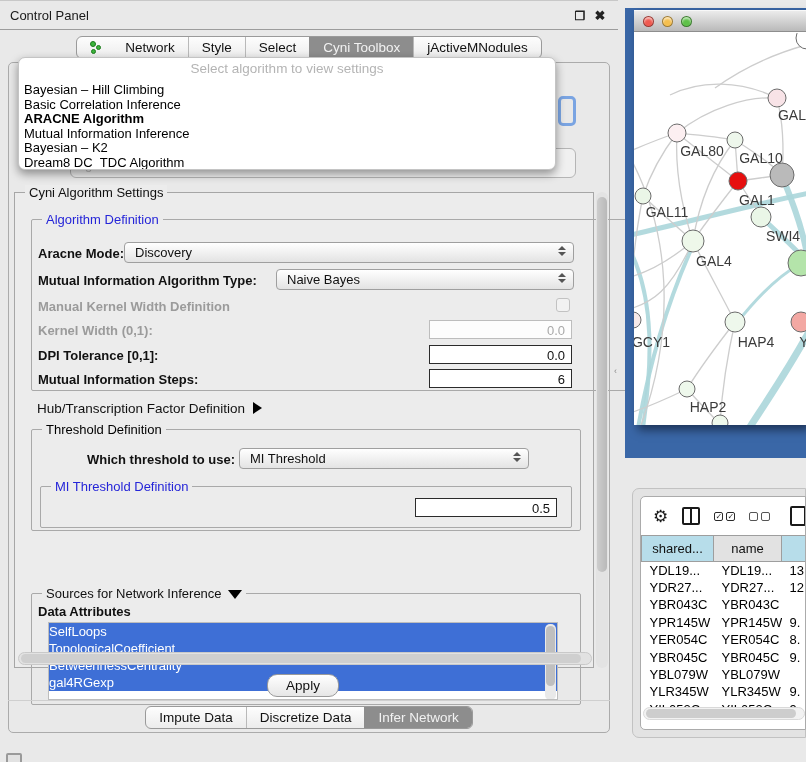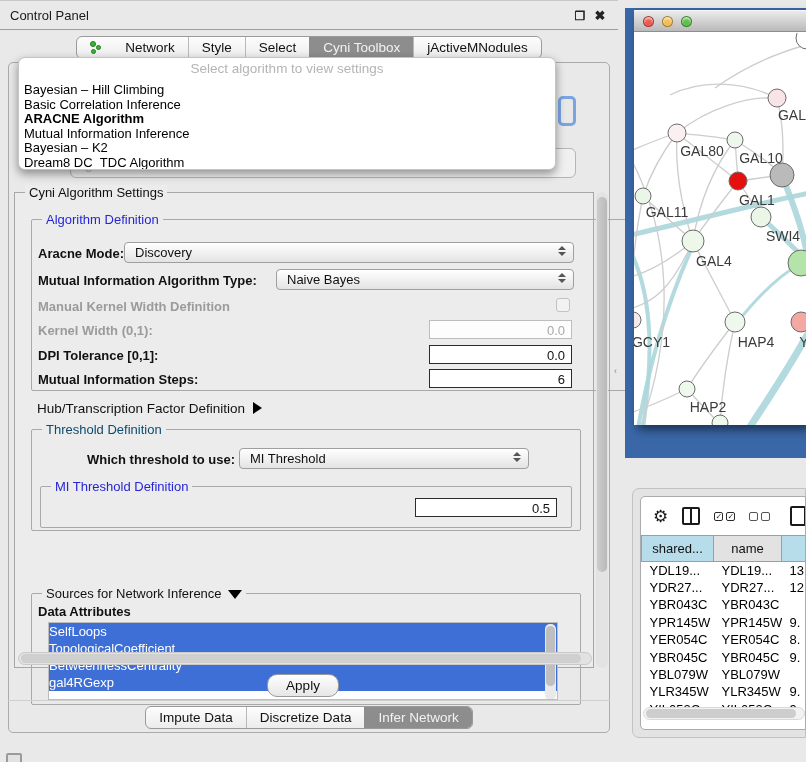--- a/index.html
+++ b/index.html
@@ -54,21 +54,21 @@
   .popup-item { padding:0 0 0 5px; height:14.6px; line-height:14.6px; font-size:13px; color:#000;
     white-space:nowrap; cursor:default; }
   .popup-item.bold { font-weight:bold; }
 
   
   .settings { position:absolute; left:14px; top:192px; width:580px; height:476px;
     border:1px solid #a6a6a6; background:#ececec; }
   .gtitle { position:absolute; top:-8px; left:10px; background:#ececec; padding:0 4px; font-size:13px; }
   .group { position:absolute; border:1px solid #a9a9a9; border-radius:2px; }
   .blue  { color:#2525d8; }
-  .green { color:#0c4a6e; }
+  .green { color:#000000; }
   .lbl  { position:absolute; font-weight:bold; font-size:13px; white-space:nowrap; }
   .lbl.dis { color:#9b9b9b; }
   .plain { font-weight:normal; }
   .combo { position:absolute; height:21px; border:1px solid #9f9f9f; border-radius:4px;
     background:linear-gradient(#ffffff,#e3e3e3); display:flex; align-items:center;
     padding-left:10px; font-size:13px; color:#111; cursor:default; }
   .spin { position:absolute; right:7px; top:3px; display:flex; flex-direction:column; gap:2px; }
   .spin i { width:0; height:0; border-left:4px solid transparent; border-right:4px solid transparent; }
   .spin .up { border-bottom:4px solid #555; }
   .spin .dn { border-top:4px solid #555; }

